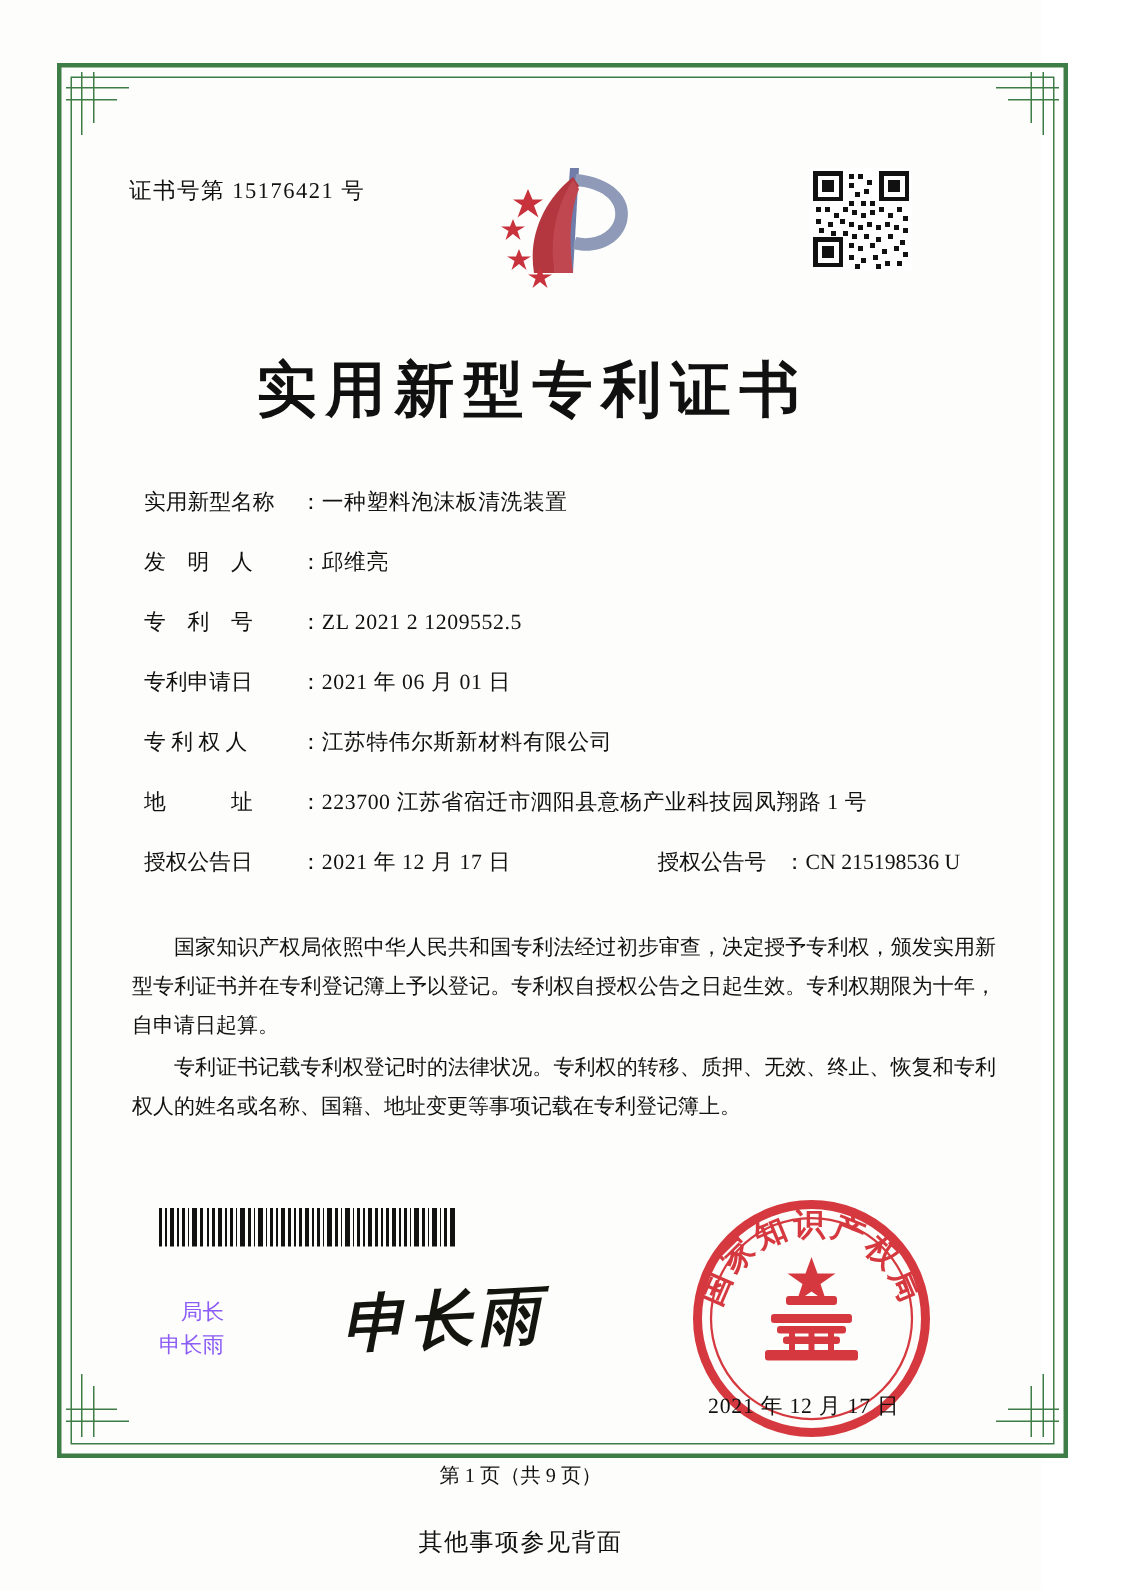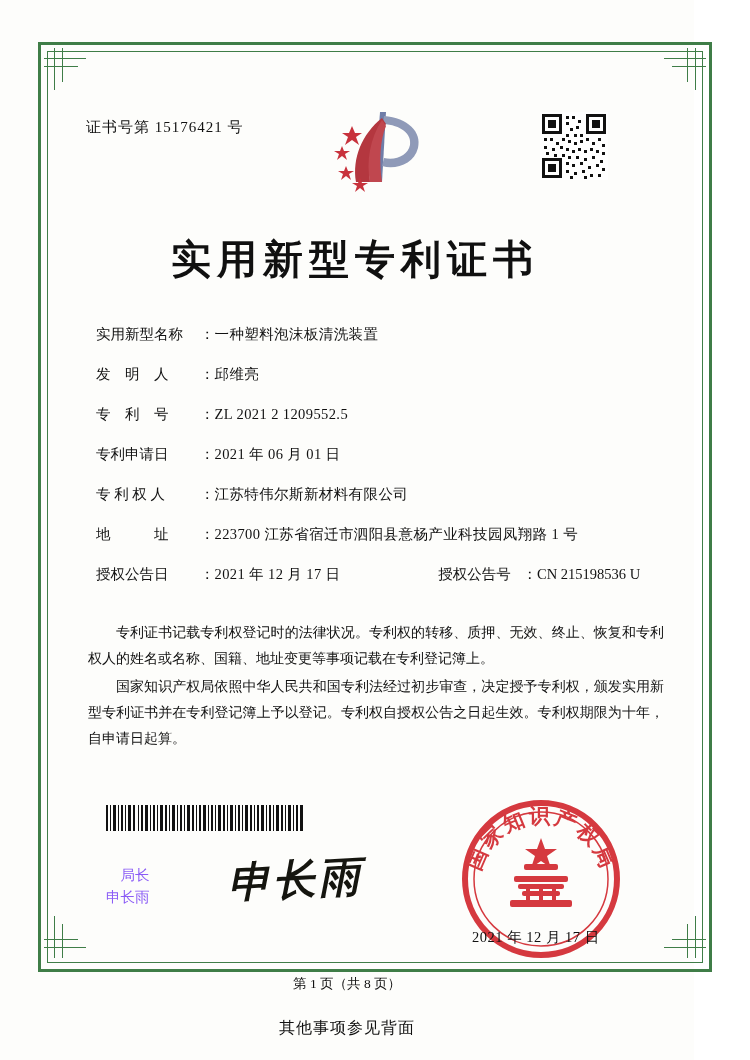--- a/index.html
+++ b/index.html
@@ -372,22 +372,22 @@
       <div class="label">授权公告日</div>
       <div class="colon">：</div>
       <div class="value">2021 年 12 月 17 日</div>
       <div class="label2">授权公告号</div>
       <div class="colon">：</div>
       <div class="value2">CN 215198536 U</div>
     </div>
   </div>
 
   <div class="paras">
+    <p>国家知识产权局依照中华人民共和国专利法经过初步审查，决定授予专利权，颁发实用新型专利证书并在专利登记簿上予以登记。专利权自授权公告之日起生效。专利权期限为十年，自申请日起算。</p>
     <p>专利证书记载专利权登记时的法律状况。专利权的转移、质押、无效、终止、恢复和专利权人的姓名或名称、国籍、地址变更等事项记载在专利登记簿上。</p>
-    <p>国家知识产权局依照中华人民共和国专利法经过初步审查，决定授予专利权，颁发实用新型专利证书并在专利登记簿上予以登记。专利权自授权公告之日起生效。专利权期限为十年，自申请日起算。</p>
   </div>
 
   <div class="barcode">
     <svg width="198" height="26" viewBox="0 0 198 26" shape-rendering="crispEdges">
       <rect width="198" height="26" fill="#fdfdfb"></rect>
       <g fill="#111">
         <rect x="0" y="0" width="2" height="26"></rect>
           <rect x="4" y="0" width="1" height="26"></rect>
         <rect x="7" y="0" width="3" height="26"></rect>
           <rect x="12" y="0" width="1" height="26"></rect>
@@ -470,16 +470,16 @@
         <path id="sealArc" d="M 27 95 A 62 62 0 0 1 151 95" fill="none"></path>
         <text font-family="'DejaVu Serif', serif" font-size="21" font-weight="bold" fill="#d01f26" letter-spacing="3">
           <textPath href="#sealArc" startOffset="50%" text-anchor="middle">国家知识产权局</textPath>
         </text>
       </g>
     </svg>
   </div>
 
   <div class="seal-date">2021 年 12 月 17 日</div>
 
-  <div class="page-num">第 1 页（共 8 页）</div>
+  <div class="page-num">第 1 页（共 9 页）</div>
   <div class="footer-note">其他事项参见背面</div>
 
 </div>
 
 </body></html>

